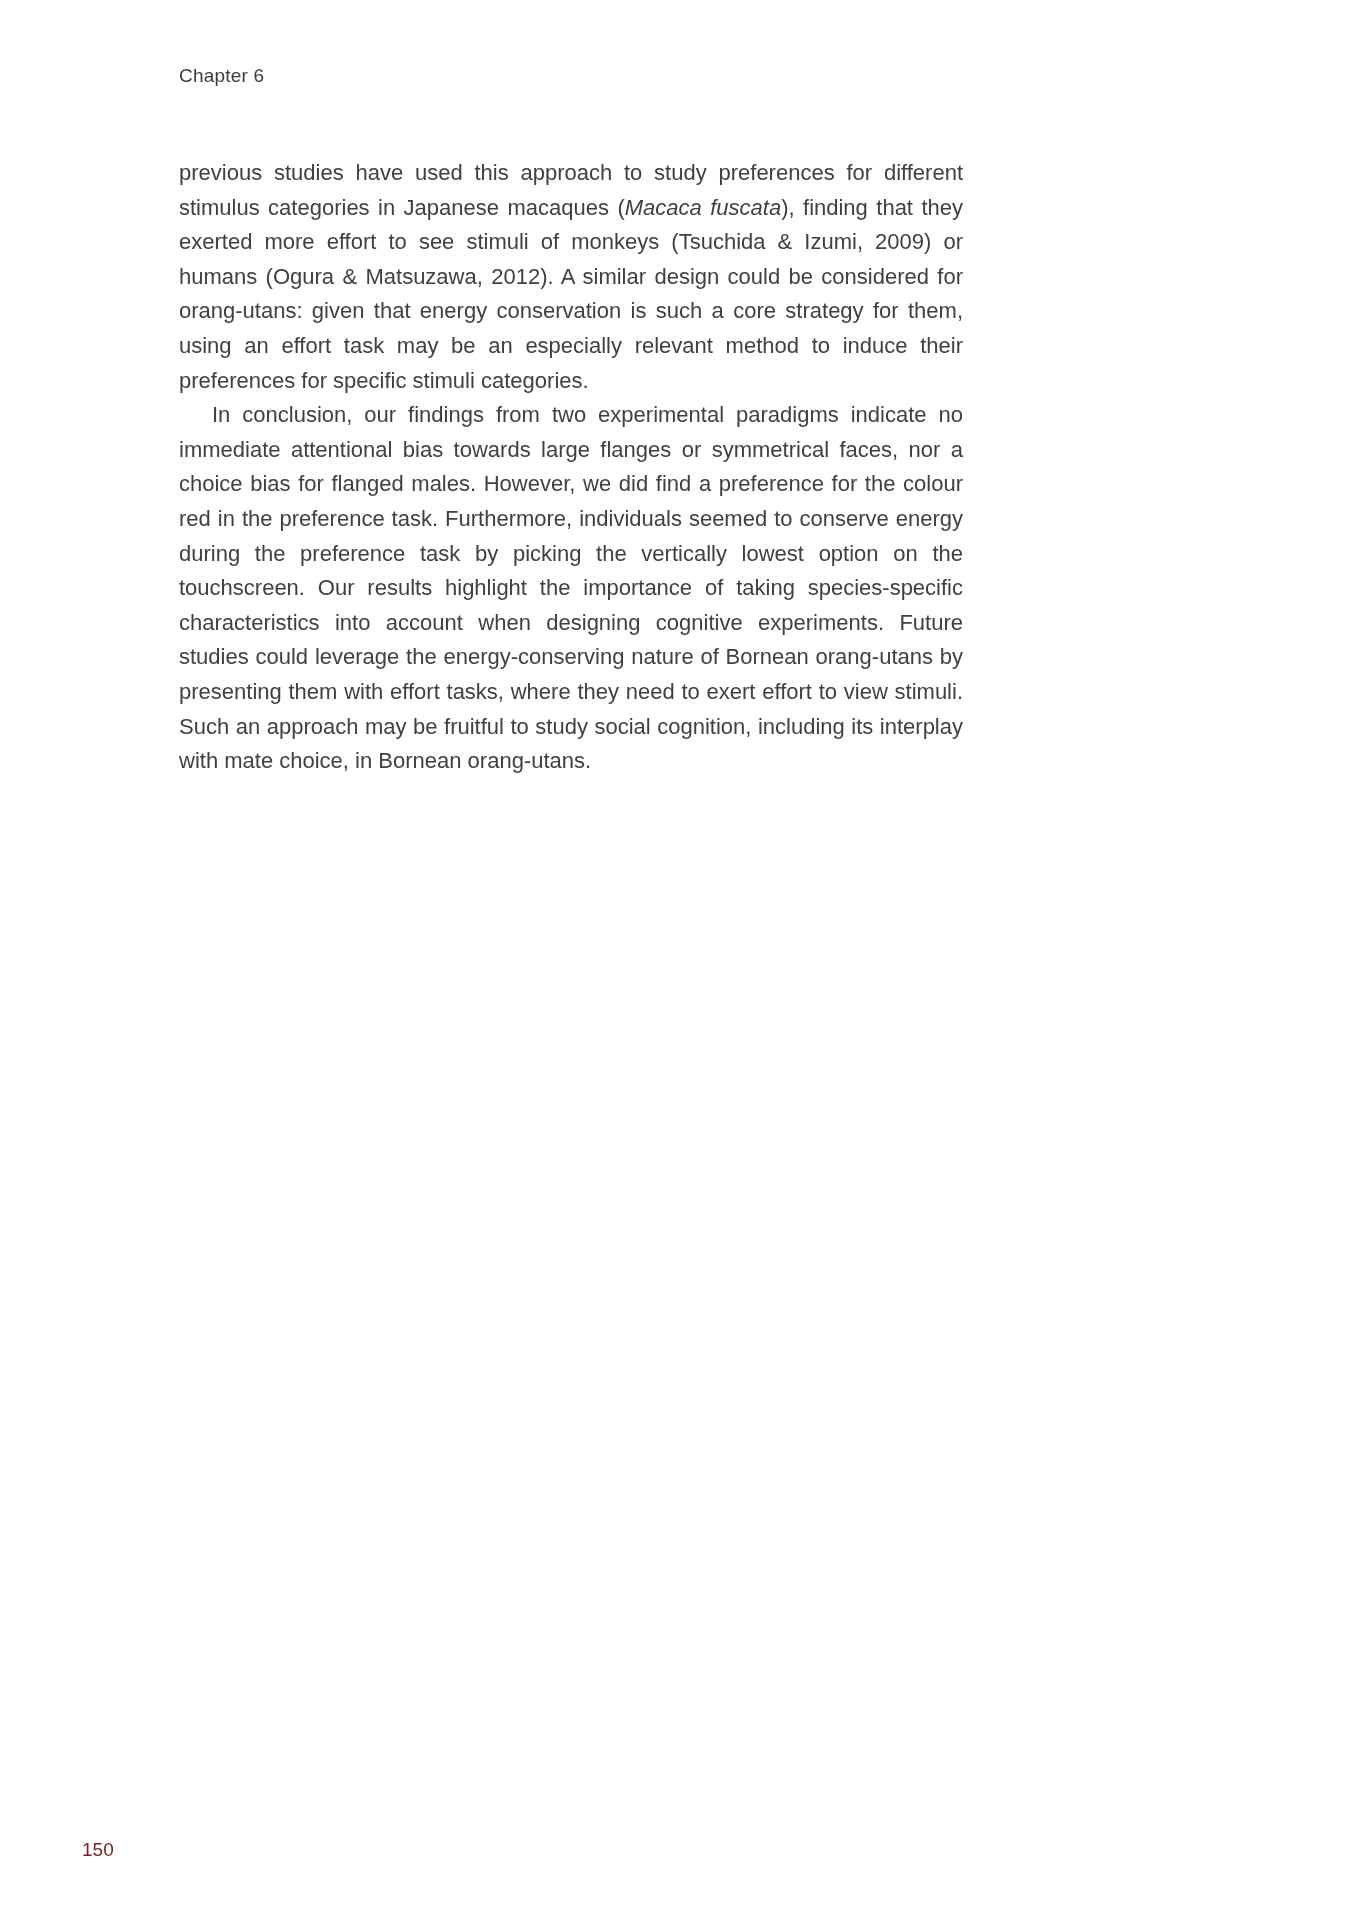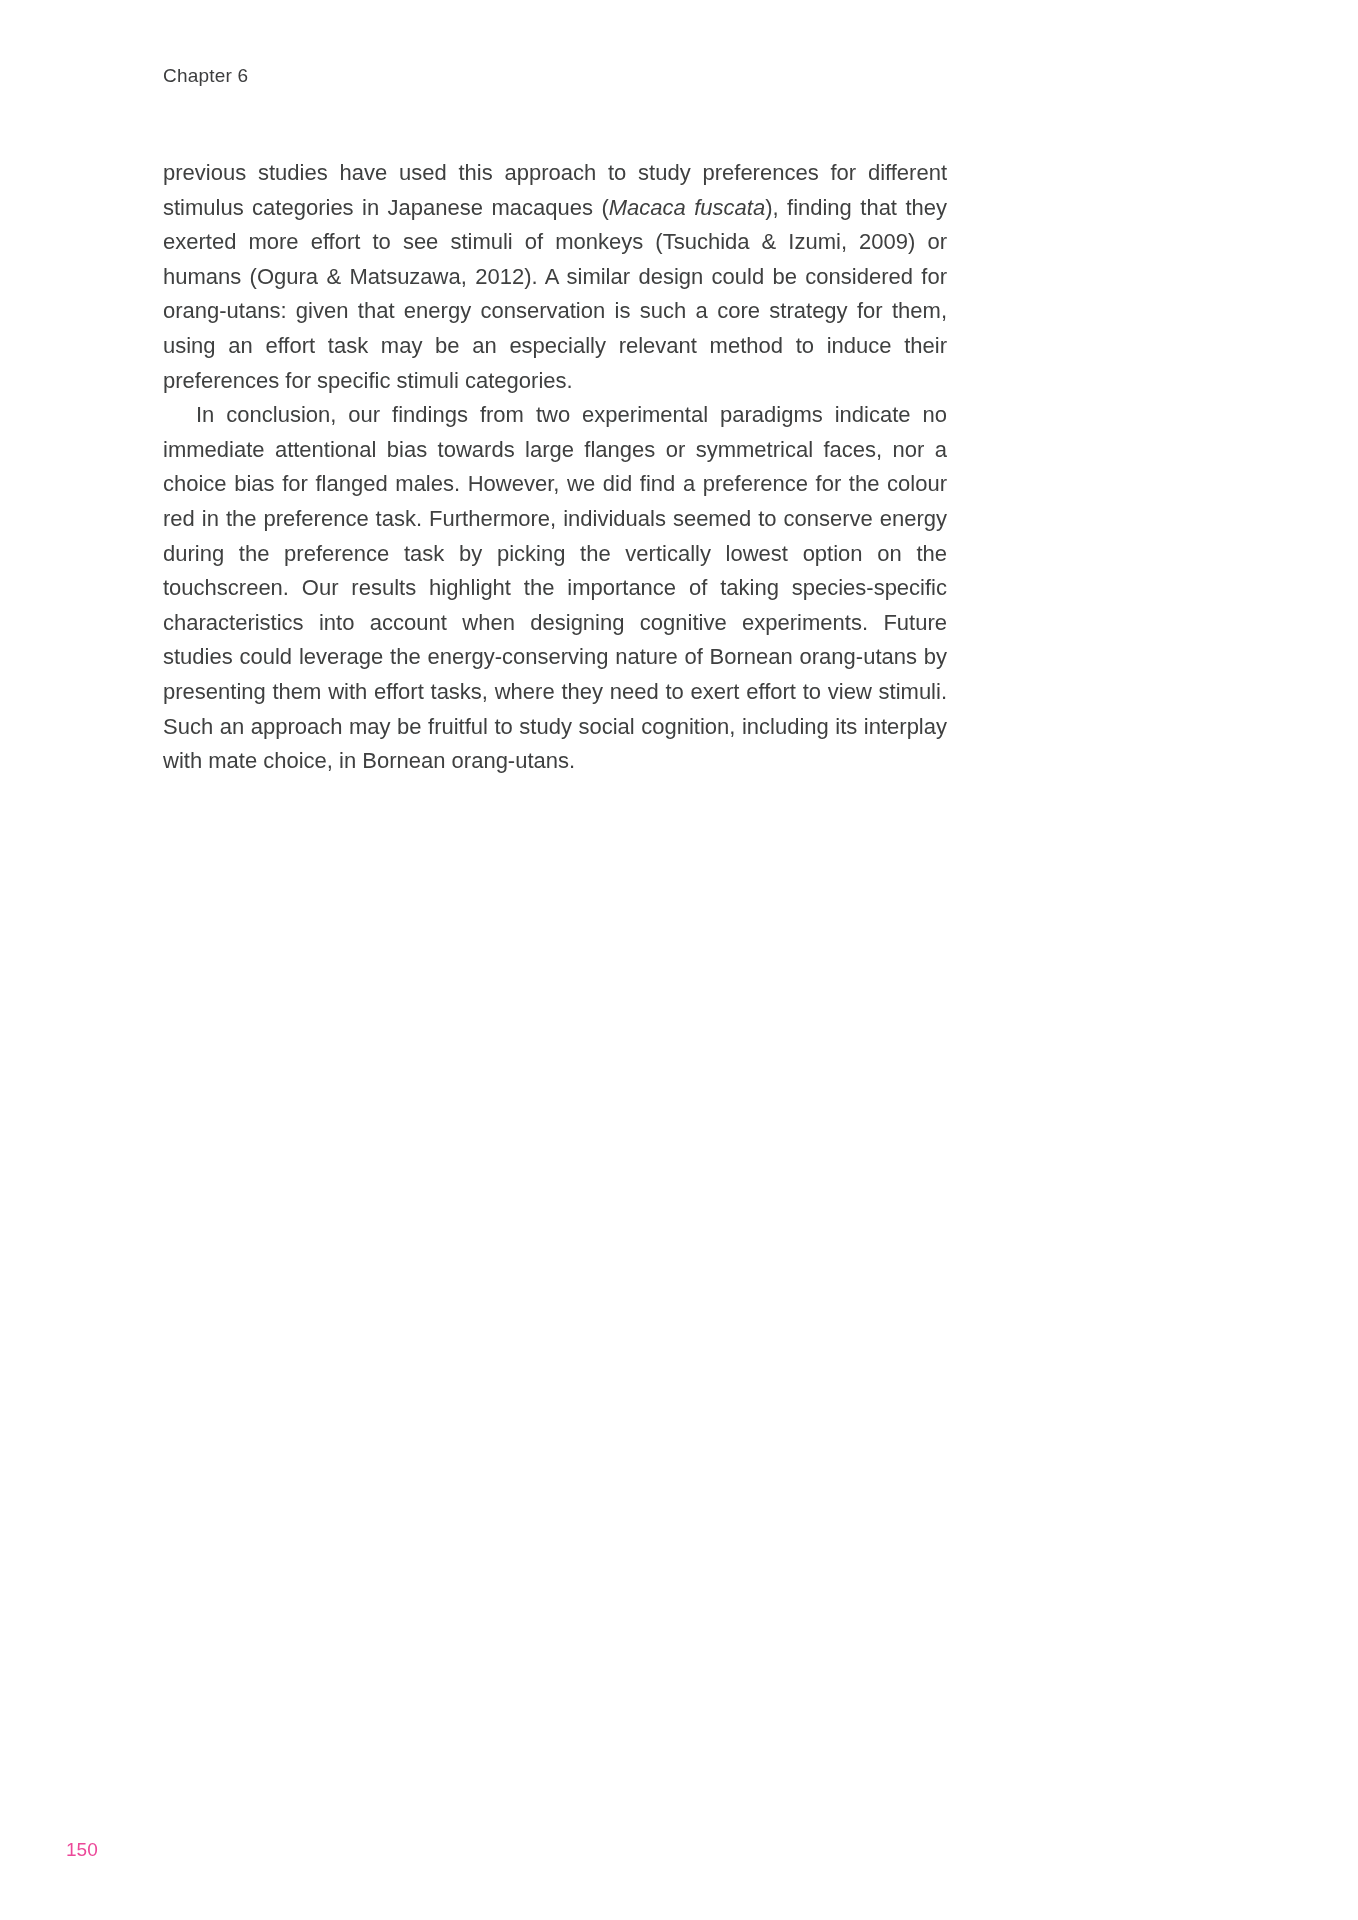--- a/index.html
+++ b/index.html
@@ -9,20 +9,21 @@
   }
 
   .page {
     position: relative;
     width: 1162px;
     height: 1920px;
     background: #ffffff;
     font-family: "Liberation Sans", sans-serif;
     color: #3f4040;
     overflow: hidden;
+    margin-left: 16px;
   }
 
   .chapter-header {
     position: absolute;
     left: 163px;
     top: 64px;
     font-size: 19px;
     line-height: 24px;
     color: #3c3d3e;
     letter-spacing: 0.2px;
@@ -50,21 +51,21 @@
   .para em {
     font-style: italic;
   }
 
   .page-number {
     position: absolute;
     left: 66px;
     top: 1838px;
     font-size: 19px;
     line-height: 24px;
-    color: #ec4899;
+    color: #7f1d1d;
   }
 </style>
 </head>
 <body>
 
 <div class="page">
 
   <div class="chapter-header">Chapter 6</div>
 
   <div class="body-text">

